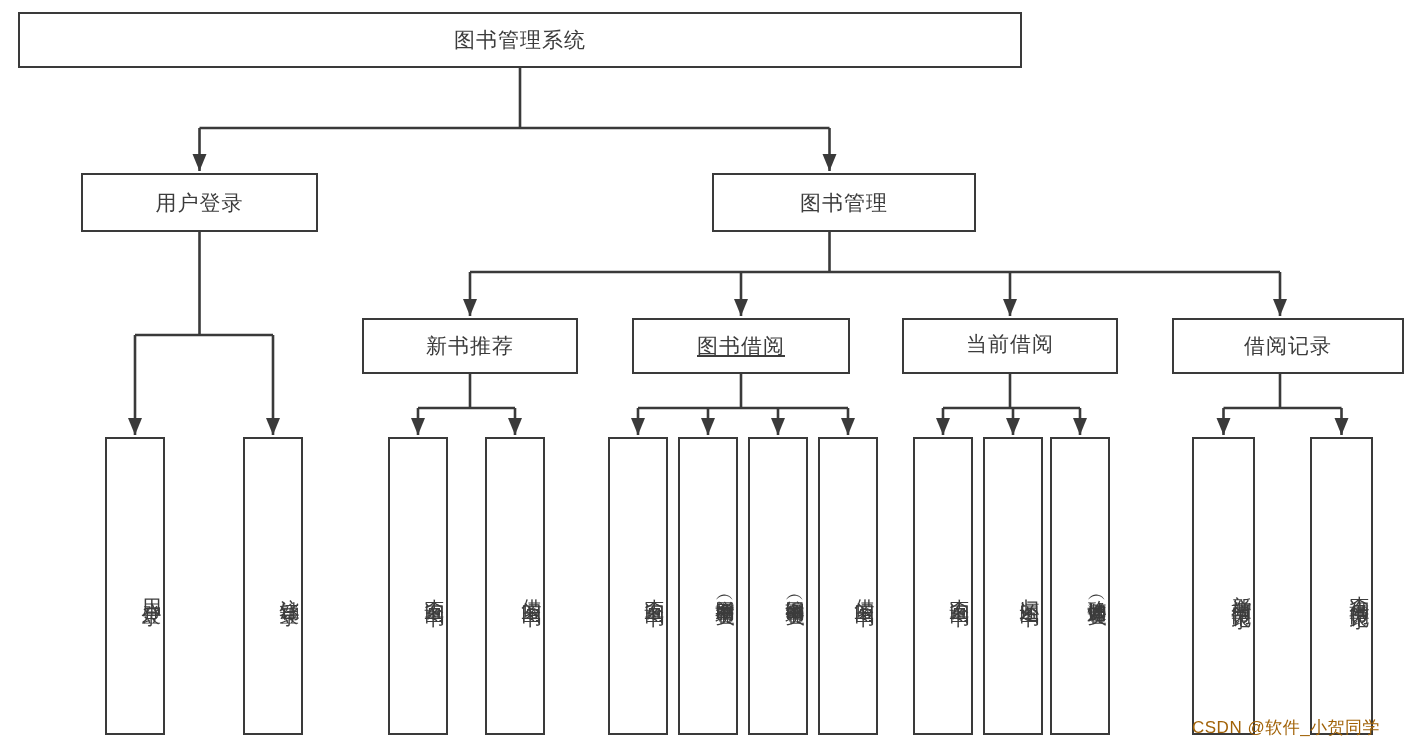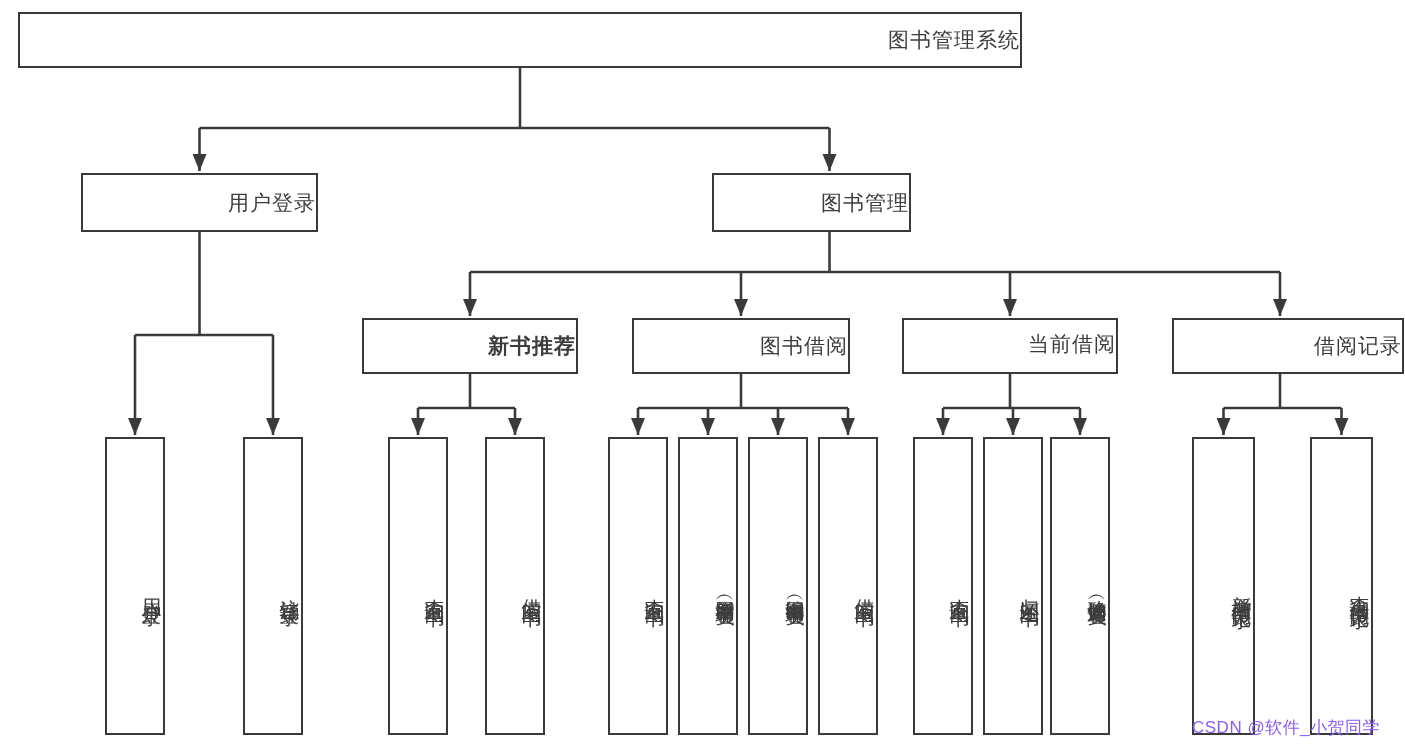--- a/index.html
+++ b/index.html
@@ -26,21 +26,21 @@
     height: 747px;
     pointer-events: none;
   }
   .node {
     position: absolute;
     box-sizing: border-box;
     border: 2.5px solid #3a3a3a;
     background: #ffffff;
     display: flex;
     align-items: center;
-    justify-content: flex-end;
+    justify-content: center;
     color: #3c3c3c;
     line-height: 1.12;
   }
   .node-h {
     font-size: 21px;
     letter-spacing: 1px;
   }
   .node-leaf {
     font-size: 20px;
     writing-mode: vertical-rl;
@@ -122,27 +122,27 @@
       <line x1="1341.5" y1="408" x2="1341.5" y2="435" stroke="#3a3a3a" stroke-width="2.6"></line>
       <polygon points="1334.5,418 1348.5,418 1341.5,435" fill="#3a3a3a"></polygon>
     </svg>
   <div id="nodes">
       <div class="node node-h" style="left: 18px; top: 12px; width: 1004px; height: 56px;">
         <span>图书管理系统</span>
       </div>
       <div class="node node-h" style="left: 81px; top: 173px; width: 237px; height: 59px;">
         <span>用户登录</span>
       </div>
-      <div class="node node-h" style="left: 712px; top: 173px; width: 199px; height: 59px;">
+      <div class="node node-h" style="left: 712px; top: 173px; width: 264px; height: 59px;">
         <span>图书管理</span>
       </div>
-      <div class="node node-h" style="left: 362px; top: 318px; width: 216px; height: 56px; font-weight: bold;">
+      <div class="node node-h" style="left: 362px; top: 318px; width: 216px; height: 56px;">
         <span>新书推荐</span>
       </div>
-      <div class="node node-h" style="left: 632px; top: 318px; width: 218px; height: 56px;">
+      <div class="node node-h" style="left: 632px; top: 318px; width: 218px; height: 56px; text-decoration: underline;">
         <span>图书借阅</span>
       </div>
       <div class="node node-h" style="left: 902px; top: 318px; width: 216px; height: 56px; font-family: Liberation Mono, monospace;">
         <span>当前借阅</span>
       </div>
       <div class="node node-h" style="left: 1172px; top: 318px; width: 232px; height: 56px;">
         <span>借阅记录</span>
       </div>
       <div class="node node-leaf" style="left: 105px; top: 437px; width: 60px; height: 298px;">
         <span>用户登录</span>
@@ -177,14 +177,14 @@
       <div class="node node-leaf tall-text" style="left: 1050px; top: 437px; width: 60px; height: 298px;">
         <span>确认归还（管理员）</span>
       </div>
       <div class="node node-leaf" style="left: 1192px; top: 437px; width: 63px; height: 298px;">
         <span>新增借阅记录</span>
       </div>
       <div class="node node-leaf" style="left: 1310px; top: 437px; width: 63px; height: 298px;">
         <span>查询借阅记录</span>
       </div>
     </div>
-  <div class="watermark" style="left: 1192px; top: 716px; color: #8b5cf6;">CSDN @软件_小贺同学</div>
+  <div class="watermark" style="left: 1192px; top: 716px; color: #a16207;">CSDN @软件_小贺同学</div>
 </div>
 
 </body></html>

